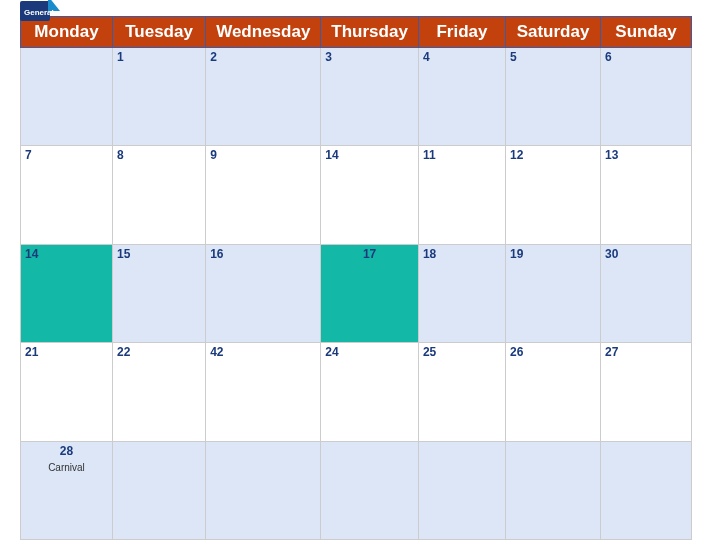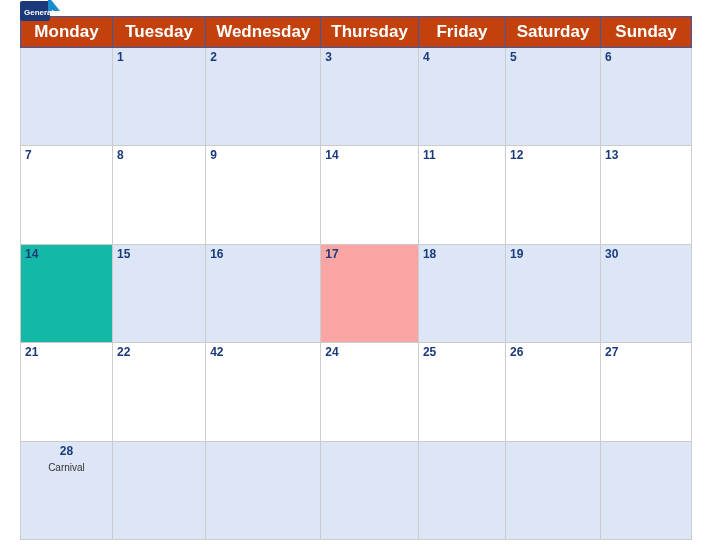--- a/index.html
+++ b/index.html
@@ -187,21 +187,21 @@
       <tr>
         <td style="background-color: #14b8a6;">
           <div class="day-num">14</div>
         </td>
         <td style="background-color: rgb(220, 230, 247);">
           <div class="day-num">15</div>
         </td>
         <td style="background-color: rgb(220, 230, 247); margin-top: 40px;">
           <div class="day-num">16</div>
         </td>
-        <td style="background-color: #fca5a5;">
+        <td style="background-color: #14b8a6; text-align: center;">
           <div class="day-num">17</div>
         </td>
         <td style="background-color: rgb(220, 230, 247); margin-top: 15px;">
           <div class="day-num">18</div>
         </td>
         <td style="background-color: rgb(220, 230, 247);">
           <div class="day-num">19</div>
         </td>
         <td style="background-color: rgb(220, 230, 247);">
           <div class="day-num">30</div>

